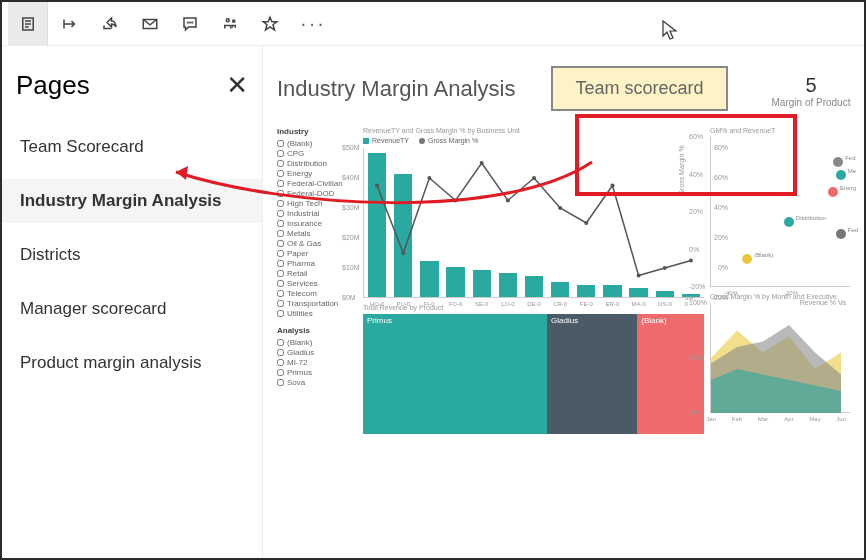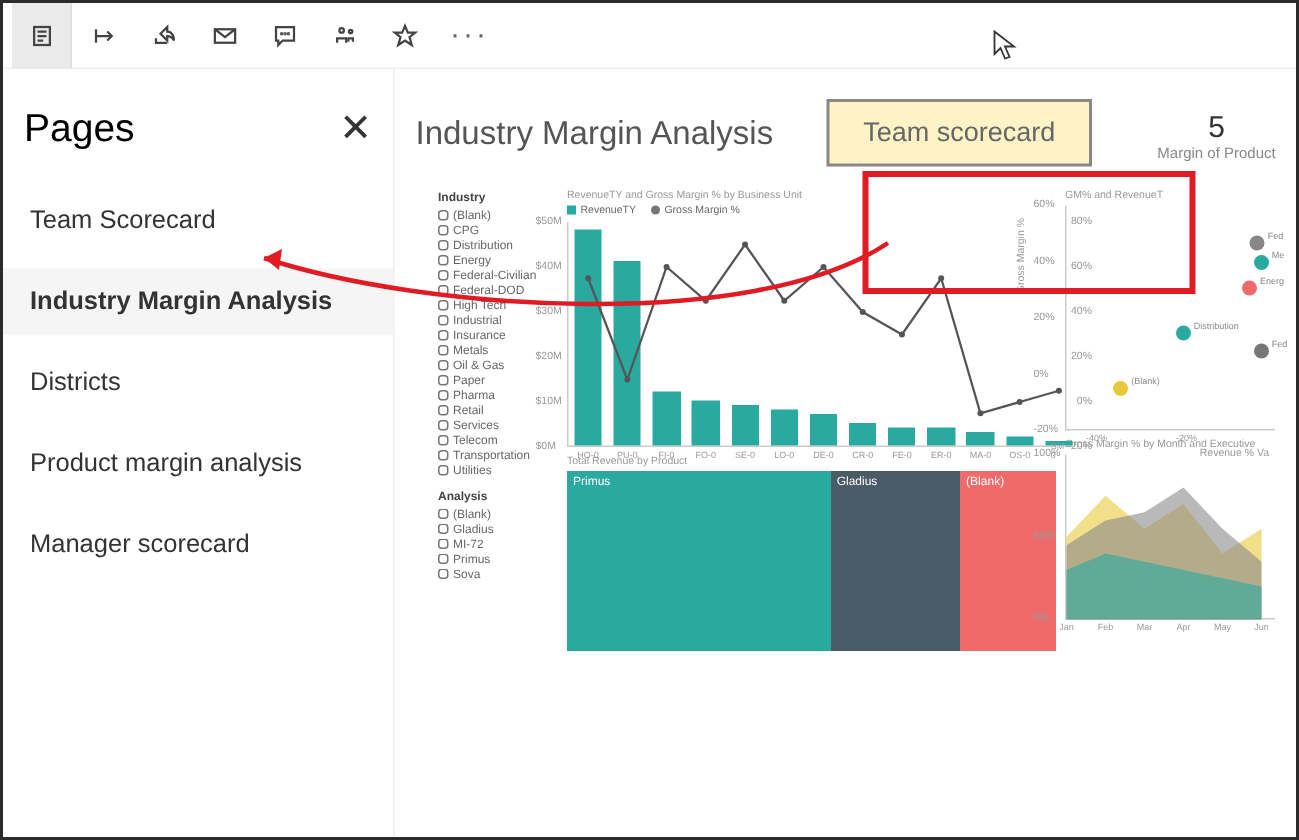--- a/index.html
+++ b/index.html
@@ -18,21 +18,21 @@
     .nav-item { padding: 12px 4px; font-size: 17px; color: #333; cursor: pointer; border-bottom: none; margin-bottom: 10px; }
     .nav-item.selected { font-weight: 700; background: #f5f5f5; margin: 0 -14px 10px -14px; padding: 12px 18px; }
     .main { flex: 1; position: relative; padding: 20px 14px 8px 14px; display: flex; flex-direction: column; }
     .report-header { display: flex; align-items: center; justify-content: flex-start; gap: 36px; margin-bottom: 8px; }
     .report-title { font-size: 22px; color: #555; font-weight: 400; flex: 0 0 auto; }
     .btn-scorecard { font-size: 18px; color: #666; background: #fdf3c6; border: 2px solid #888; padding: 10px 22px; }
     .highlight-box { position: absolute; border: 4px solid #e01b24; pointer-events: none; }
     .kpi { position: absolute; right: 8px; top: 28px; text-align: center; font-size: 10px; color: #888; width: 90px; }
     .kpi-num { font-size: 20px; color: #333; }
     .report-body { display: flex; gap: 6px; margin-top: 8px; height: 340px; }
-    .filters { width: 80px; font-size: 8px; color: #666; margin-left: 15px; }
+    .filters { width: 80px; font-size: 8px; color: #666; }
     .filter-title { font-weight: 700; margin-bottom: 3px; color: #444; font-size: 8px; }
     .filter-item { display: flex; gap: 3px; align-items: center; margin-bottom: 1px; }
     .filter-item input { width: 7px; height: 7px; }
     .charts-col { flex: 1; display: flex; flex-direction: column; gap: 6px; }
     .chart-title { font-size: 7px; color: #999; margin-bottom: 3px; }
     .legend { display: flex; gap: 10px; font-size: 7px; color: #666; margin-bottom: 4px; }
     .legend span::before { content: ''; display: inline-block; width: 6px; height: 6px; margin-right: 3px; vertical-align: middle; }
     .legend .teal::before { background: #2aa9a0; }
     .legend .gray::before { background: #777; border-radius: 50%; }
     .combo-chart { height: 150px; border-left: 1px solid #ccc; border-bottom: 1px solid #ccc; position: relative; }
@@ -106,22 +106,22 @@
   <div class="content">
     <div class="sidebar">
       <div class="pages-header">
         <div class="pages-title">Pages</div>
         <div class="close-x">✕</div>
       </div>
       <div id="nav-list">
           <div class="nav-item">Team Scorecard</div>
           <div class="nav-item selected">Industry Margin Analysis</div>
           <div class="nav-item">Districts</div>
+          <div class="nav-item">Manager scorecard</div>
           <div class="nav-item">Product margin analysis</div>
-          <div class="nav-item">Manager scorecard</div>
         </div>
     </div>
 
     <div class="main">
       <div class="report-header">
         <div class="report-title">Industry Margin Analysis</div>
         <div style="position:relative;">
           <div class="btn-scorecard">Team scorecard</div>
         </div>
       </div>

